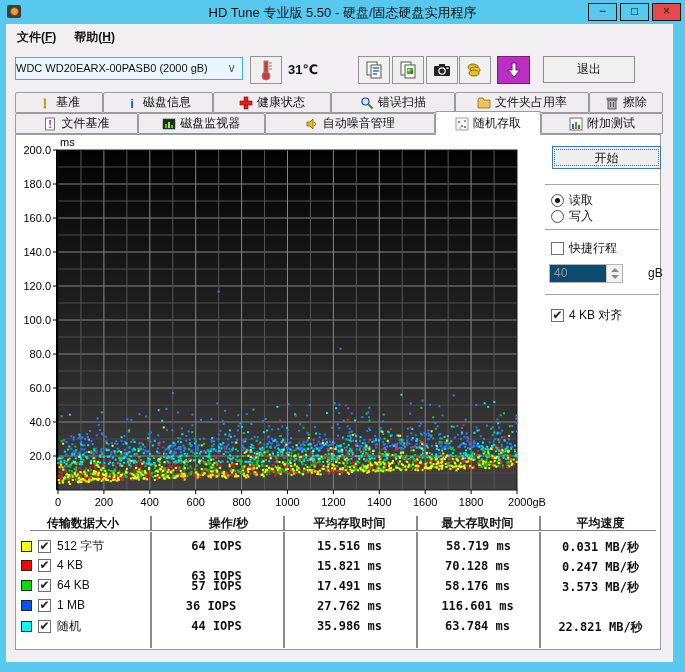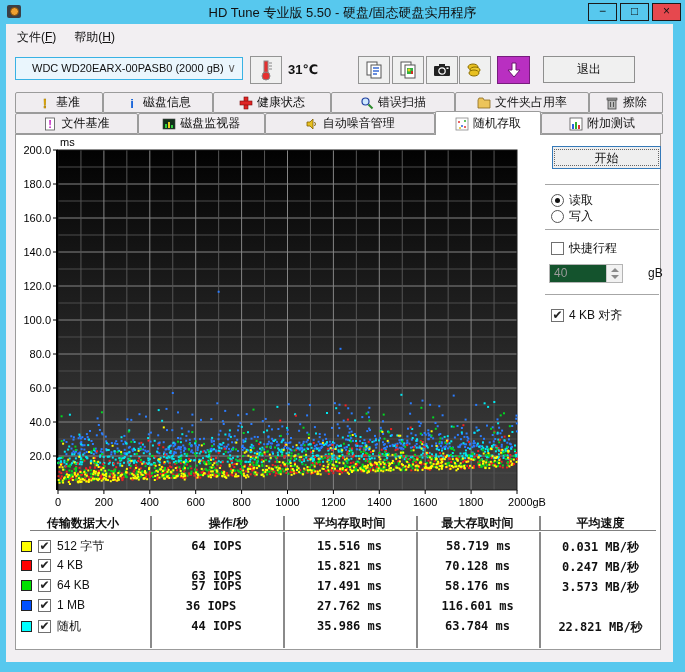--- a/index.html
+++ b/index.html
@@ -8,23 +8,23 @@
   .titlebar{position:absolute;left:0;top:0;width:685px;height:24px;}
   .app-icon{position:absolute;left:7px;top:5px;width:14px;height:13px;background:#3a3f46;border-radius:2px;}
   .app-icon:after{content:"";position:absolute;right:2px;top:2px;width:7px;height:7px;background:#f0a030;border-radius:50%;border:1px solid #7a4a10;}
   .title-text{position:absolute;left:0;right:0;top:4px;text-align:center;font-size:13px;color:#111;}
   .winbtns{position:absolute;right:4px;top:3px;display:flex;gap:3px;}
   .wbtn{width:29px;height:18px;border:1px solid #1a1a1a;font-size:12px;line-height:15px;text-align:center;color:#111;background:transparent;}
   .wbtn.close{background:#e6484e;}
   .client{position:absolute;left:6px;top:24px;width:667px;height:638px;background:#f2eff2;}
   
   .menubar{position:absolute;left:2px;top:2px;height:20px;display:flex;font-size:12px;color:#111;}
-  .menu-item{padding:3px 9px;}
+  .menu-item{padding:3px 9px;font-weight:bold;}
   
-  .combo{position:absolute;left:9px;top:33px;width:228px;height:23px;background:#eaf6fd;border:1px solid #39b2e4;font-family:"DejaVu Sans Mono",monospace;font-size:11px;color:#111;line-height:21px;padding-left:16px;}
+  .combo{position:absolute;left:9px;top:33px;width:228px;height:23px;background:#eaf6fd;border:1px solid #39b2e4;font-family:"DejaVu Sans Mono",monospace;font-size:11px;color:#111;line-height:21px;padding-left:0;}
   .combo .chev{position:absolute;right:6px;top:0px;color:#666;font-size:12px;}
   .tool-btn{position:absolute;width:32px;height:28px;background:#f0f0f0;border:1px solid #949494;padding:0;display:flex;align-items:center;justify-content:center;}
   .temp{position:absolute;left:282px;top:38px;font-size:13px;font-weight:bold;color:#111;}
   .btn-update{background:#b92fc1;border:1px solid #771c7d;}
   .exit-btn{position:absolute;left:537px;top:32px;width:92px;height:27px;background:#f0f0f0;border:1px solid #8f8f8f;font-size:12px;color:#111;}
   
   .tabrow{position:absolute;left:9px;width:648px;height:21px;display:flex;}
   .tabrow.r1{top:68px;}
   .tabrow.r2{top:89px;}
   .tab{position:relative;height:21px;border:1px solid #9b9b9b;background:#f0edf0;display:flex;align-items:center;justify-content:center;gap:4px;font-size:12px;color:#111;border-radius:2px 2px 0 0;}
@@ -35,21 +35,21 @@
   #chart{position:absolute;left:0;top:0;}
   
   .controls{position:absolute;left:524px;top:0;width:122px;height:380px;font-size:12px;color:#111;}
   .start-btn{position:absolute;left:12px;top:11px;width:109px;height:23px;background:#efefef;border:1px solid #3579b8;font-size:12px;color:#111;padding:0;}
   .start-btn .inner{display:block;margin:1px;height:17px;line-height:17px;border:1px dotted #666;}
   .sep{position:absolute;left:5px;width:114px;height:2px;border-top:1px solid #a6a6a6;border-bottom:1px solid #fff;}
   .ctl-row{position:absolute;left:11px;display:flex;align-items:center;gap:5px;}
   .radio{width:13px;height:13px;border:1px solid #555;border-radius:50%;background:#fff;position:relative;}
   .radio.sel:after{content:"";position:absolute;left:3px;top:3px;width:5px;height:5px;border-radius:50%;background:#111;}
   .cbx{width:13px;height:13px;border:1px solid #707070;background:#fff;position:relative;font-size:12px;line-height:11px;text-align:center;color:#222;}
-  .spin{position:absolute;left:9px;top:129px;width:74px;height:19px;border:1px solid #b4b4b4;background:#14532d;color:#9a9a9a;font-size:12px;line-height:17px;padding-left:4px;}
+  .spin{position:absolute;left:9px;top:129px;width:74px;height:19px;border:1px solid #b4b4b4;background:#0c4a6e;color:#9a9a9a;font-size:12px;line-height:17px;padding-left:4px;}
   .spinbtns{position:absolute;right:0;top:0;width:16px;height:17px;border-left:1px solid #c9c9c9;background:#f2f2f2;}
   .spinbtns .up,.spinbtns .dn{position:absolute;left:4px;width:0;height:0;border-left:4px solid transparent;border-right:4px solid transparent;}
   .spinbtns .up{top:3px;border-bottom:4px solid #8a8a8a;}
   .spinbtns .dn{bottom:3px;border-top:4px solid #8a8a8a;}
   .unit{position:absolute;left:108px;top:131px;font-size:12px;color:#111;}
   
   .restable{position:absolute;left:0;top:379px;width:646px;height:137px;font-size:12px;color:#111;}
   .vline{position:absolute;top:2px;height:132px;width:2px;background:#8a8a8a;}
   .hline{position:absolute;left:14px;right:6px;top:16px;height:2px;background:#808080;border-bottom:1px solid #fff;}
   .th{position:absolute;top:1px;font-weight:bold;text-align:center;font-size:12px;}

